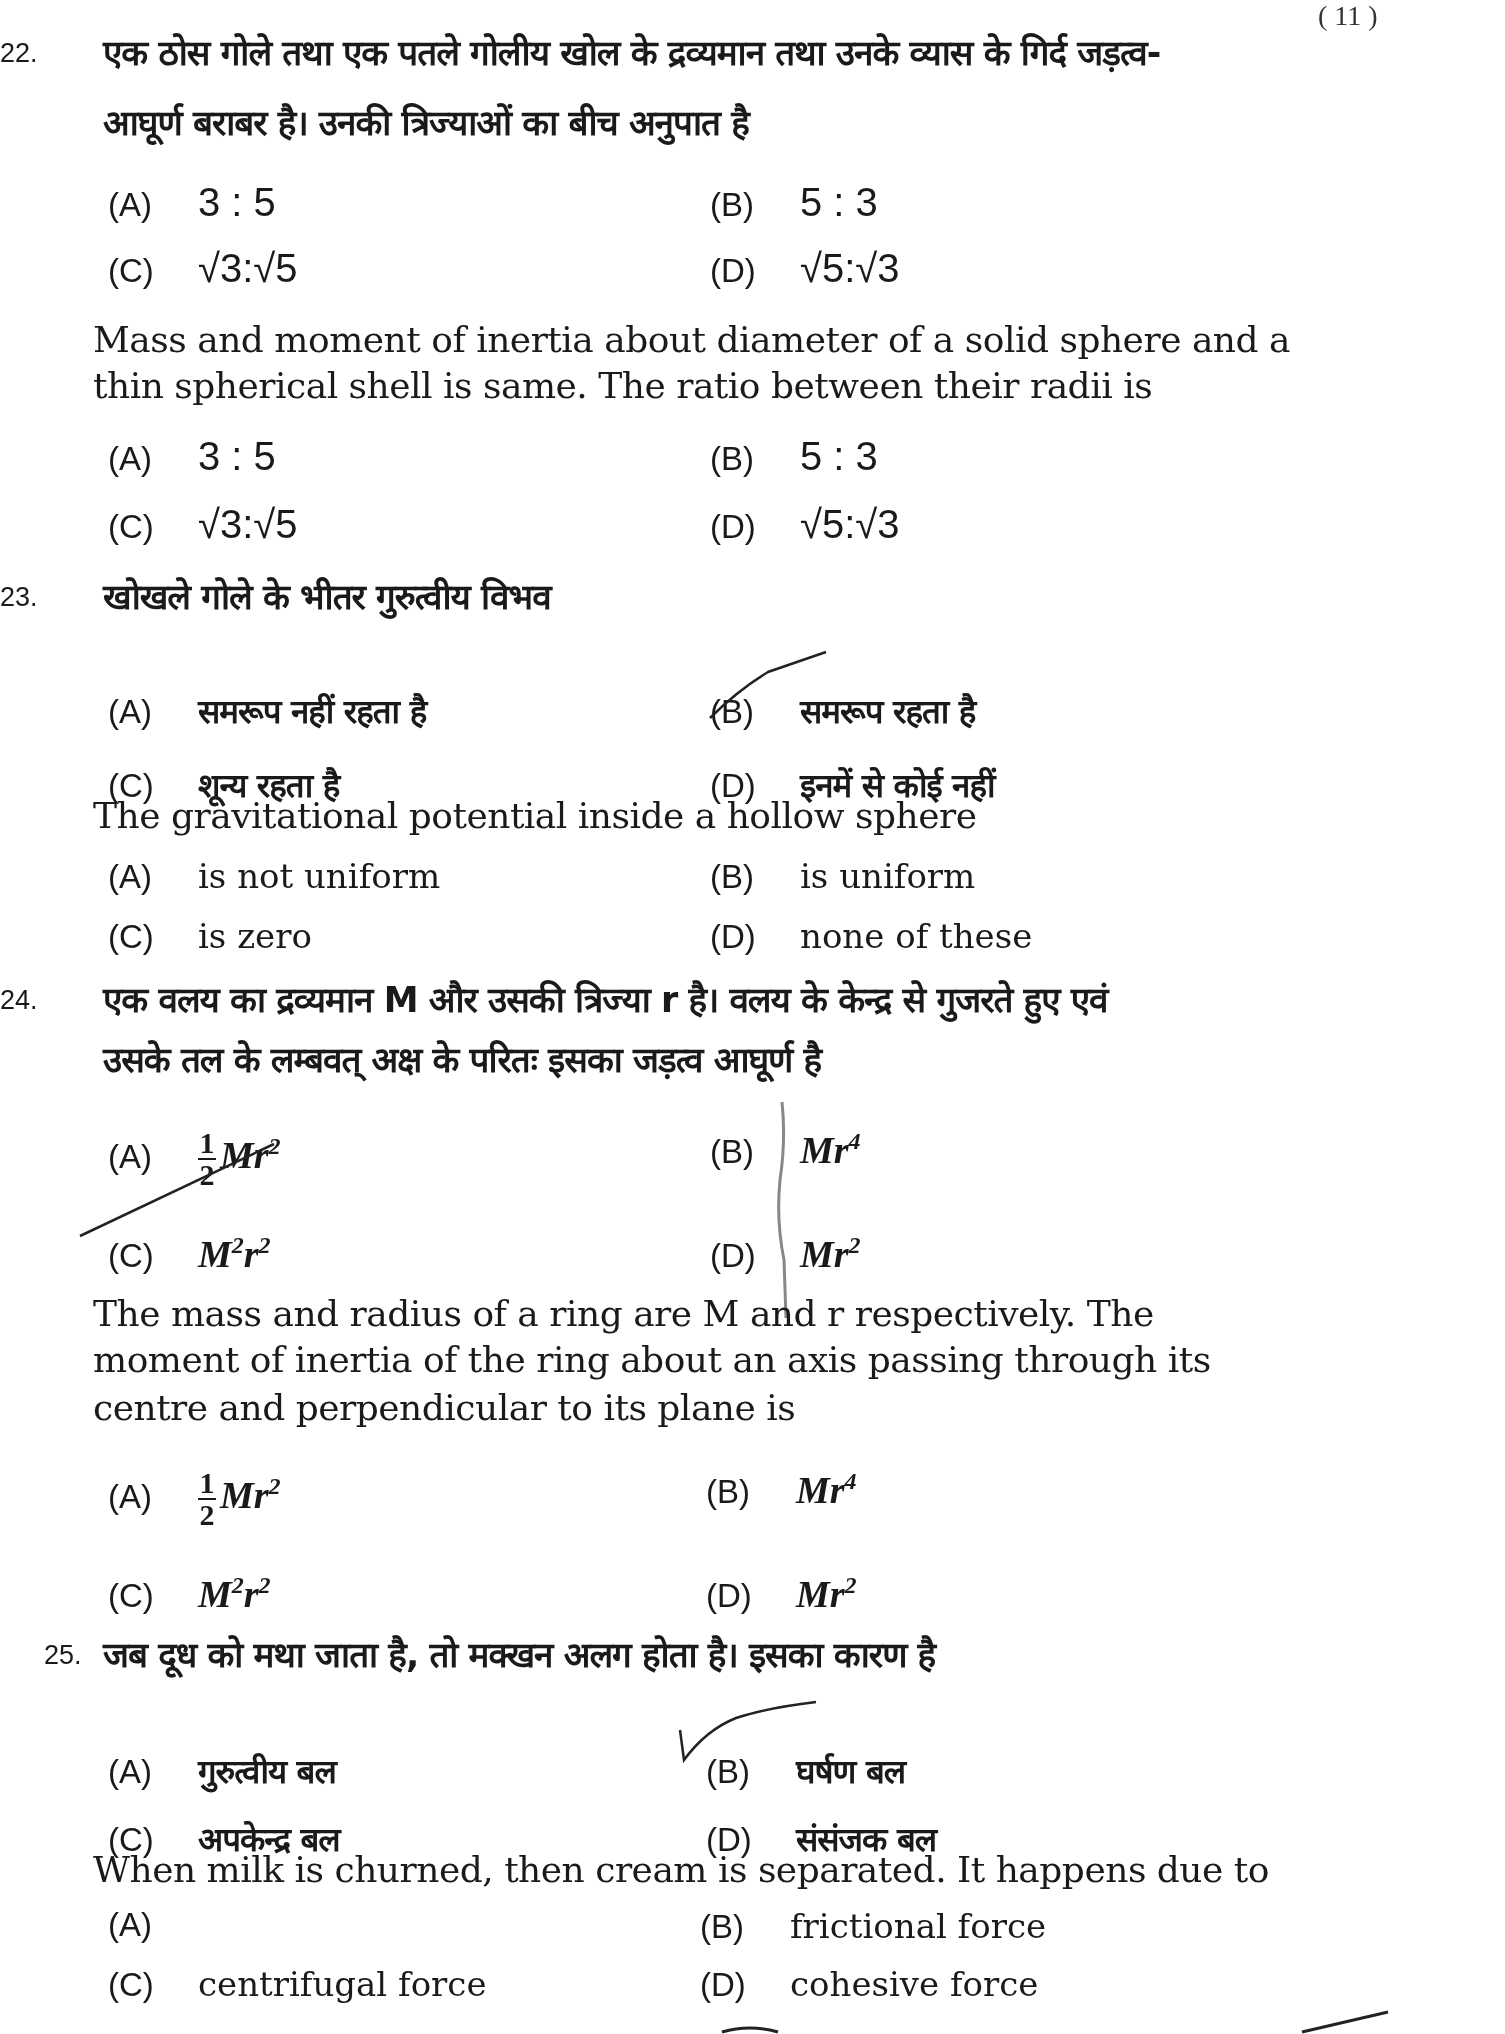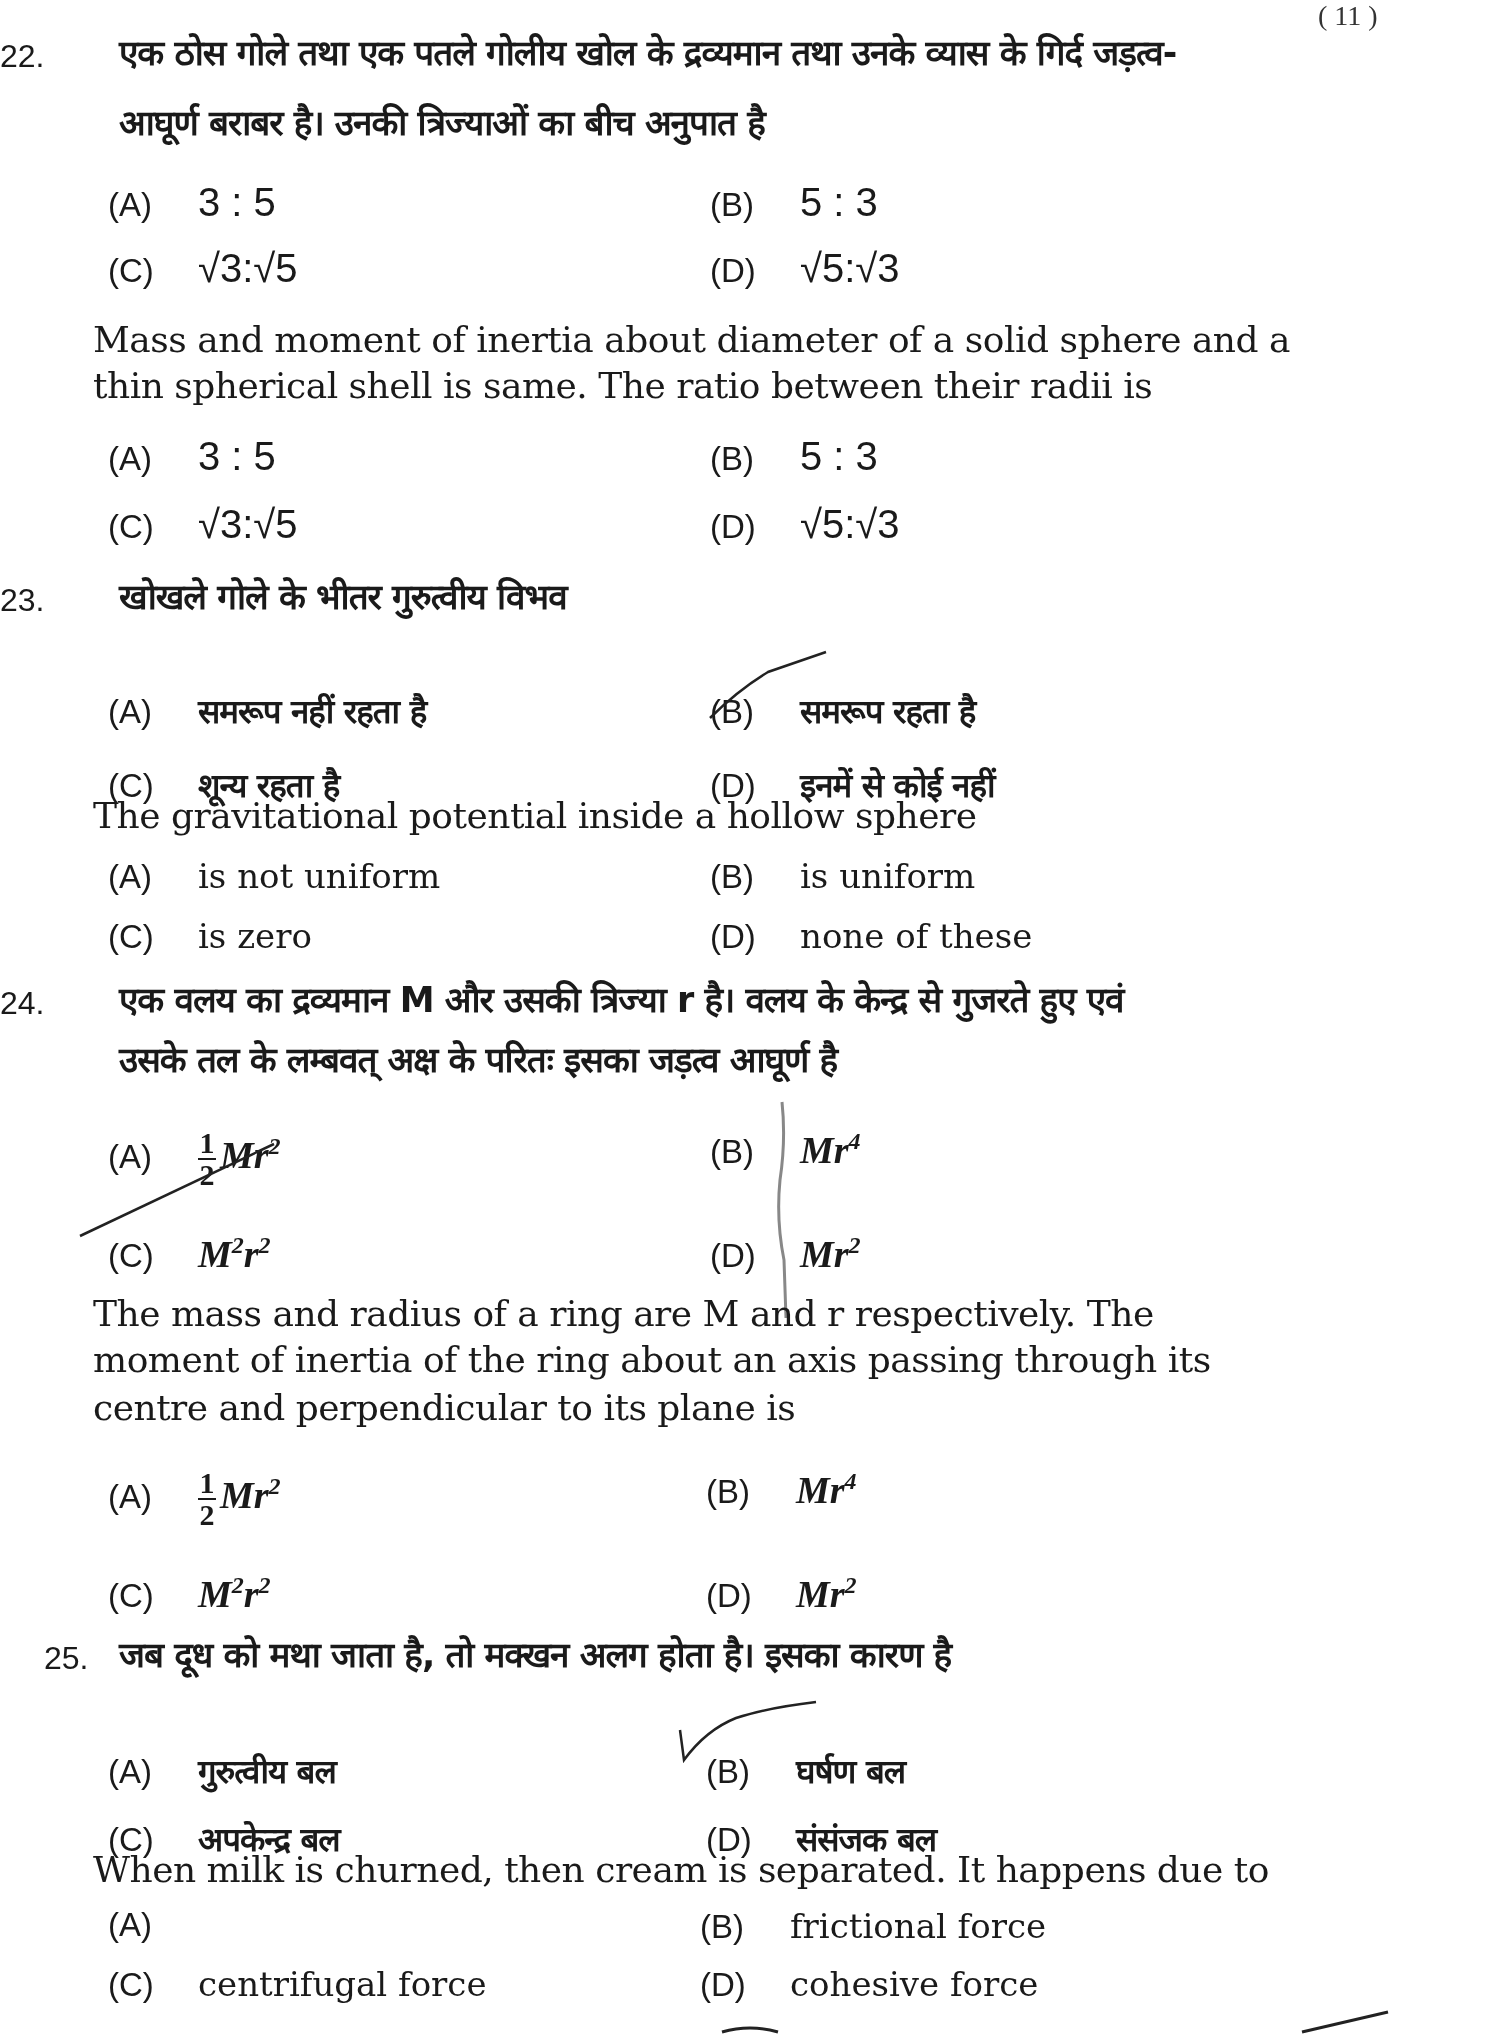--- a/index.html
+++ b/index.html
@@ -6,25 +6,25 @@
   body {
     width: 1505px; height: 2034px; position: relative; overflow: hidden;
     color: #1a1a1a;
     font-family: "DejaVu Serif", "Liberation Serif", serif;
   }
   .page-number {
     position: absolute; left: 1318px; top: 0px; font-size: 28px; color: #333;
     font-family: "Liberation Serif", serif;
   }
   .qnum {
-    position: absolute; left: 0px; font-size: 32px;
+    position: absolute; left: 0px; font-size: 27px;
     font-family: "Liberation Sans", sans-serif; color: #1a1a1a;
   }
   .hindi {
-    position: absolute; left: 119px; font-size: 35px; font-weight: bold;
+    position: absolute; left: 103px; font-size: 35px; font-weight: bold;
     font-family: "DejaVu Sans", sans-serif; line-height: 50px; color: #1a1a1a;
     letter-spacing: -1px;
   }
   .english {
     position: absolute; left: 93px; font-size: 36px;
     font-family: "DejaVu Serif", serif; line-height: 48px; color: #1a1a1a;
     letter-spacing: -0.5px;
   }
   .justify { text-align: justify; text-align-last: left; }
   .opt { position: absolute; font-size: 34px; display: flex; align-items: baseline; white-space: nowrap; }

